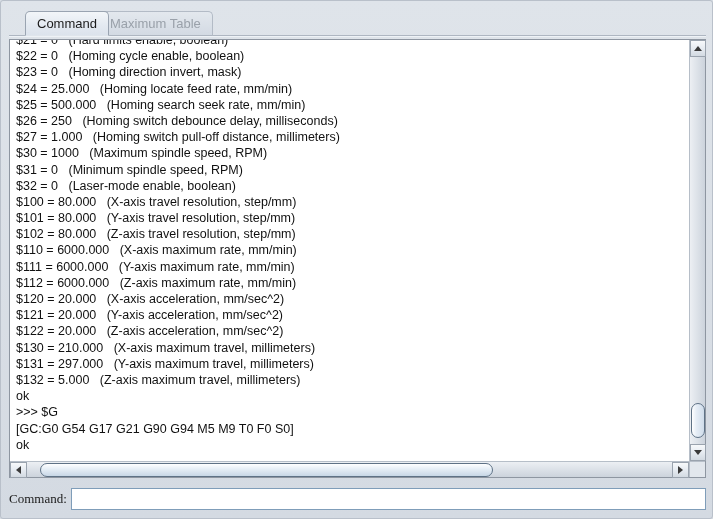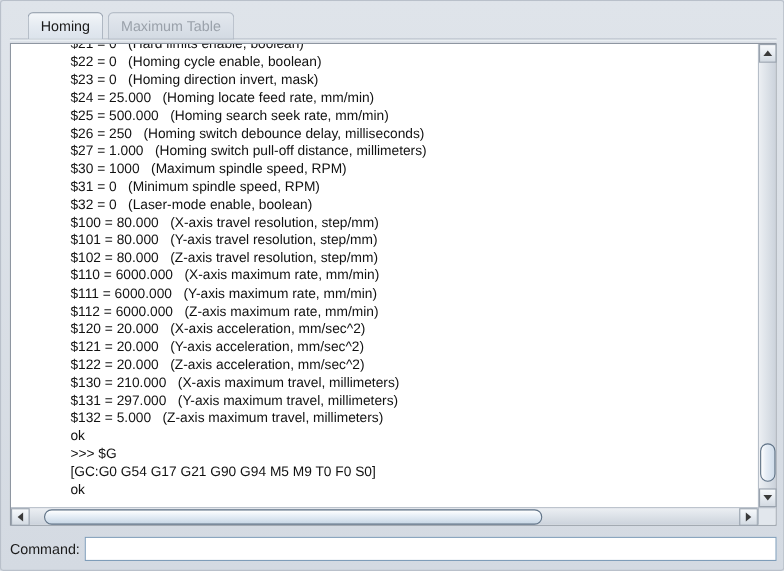--- a/index.html
+++ b/index.html
@@ -107,21 +107,21 @@
   .console-inner {
     position: absolute;
     left: 6px;
     top: -8px;
     font-family: "Liberation Sans", sans-serif;
     font-size: 12.5px;
     line-height: 16.2px;
     color: #111111;
     white-space: pre;
   }
-  .console-inner div { height: 16.2px; margin-left: 48px; }
+  .console-inner div { height: 16.2px; }
 
   
   .vscroll {
     position: absolute;
     right: 0;
     top: 0;
     bottom: 16px;
     width: 16px;
     background: linear-gradient(to right, #eceff3 0%, #dfe4ea 40%, #ccd3dc 100%);
     border-left: 1px solid #b6bec8;
@@ -193,20 +193,21 @@
     width: 697px;
     height: 26px;
     display: flex;
     align-items: center;
   }
   .cmd-label {
     font-size: 13px;
     color: #1a1a1a;
     padding-right: 4px;
     white-space: nowrap;
+    font-family: Liberation Serif, serif;
   }
   .cmd-input {
     flex: 1;
     height: 22px;
     box-sizing: border-box;
     background: #ffffff;
     border: 1px solid #7f9db9;
     font-family: "Liberation Sans", sans-serif;
     font-size: 13px;
     color: #111;
@@ -216,21 +217,21 @@
   .cmd-input::placeholder { color: #aaa; }
 </style>
 </head>
 <body>
 
 <div id="app">
 
   <div class="tabstrip">
     <div class="tabline"></div>
     <div class="tabline-in"></div>
-    <div class="tab active">Homing</div>
+    <div class="tab active">Command</div>
     <div class="tab inactive">Maximum Table</div>
   </div>
 
   <div class="console-wrap">
 
     <div class="console-text">
       <div class="console-inner" id="console-lines"><div>$21 = 0   (Hard limits enable, boolean)</div><div>$22 = 0   (Homing cycle enable, boolean)</div><div>$23 = 0   (Homing direction invert, mask)</div><div>$24 = 25.000   (Homing locate feed rate, mm/min)</div><div>$25 = 500.000   (Homing search seek rate, mm/min)</div><div>$26 = 250   (Homing switch debounce delay, milliseconds)</div><div>$27 = 1.000   (Homing switch pull-off distance, millimeters)</div><div>$30 = 1000   (Maximum spindle speed, RPM)</div><div>$31 = 0   (Minimum spindle speed, RPM)</div><div>$32 = 0   (Laser-mode enable, boolean)</div><div>$100 = 80.000   (X-axis travel resolution, step/mm)</div><div>$101 = 80.000   (Y-axis travel resolution, step/mm)</div><div>$102 = 80.000   (Z-axis travel resolution, step/mm)</div><div>$110 = 6000.000   (X-axis maximum rate, mm/min)</div><div>$111 = 6000.000   (Y-axis maximum rate, mm/min)</div><div>$112 = 6000.000   (Z-axis maximum rate, mm/min)</div><div>$120 = 20.000   (X-axis acceleration, mm/sec^2)</div><div>$121 = 20.000   (Y-axis acceleration, mm/sec^2)</div><div>$122 = 20.000   (Z-axis acceleration, mm/sec^2)</div><div>$130 = 210.000   (X-axis maximum travel, millimeters)</div><div>$131 = 297.000   (Y-axis maximum travel, millimeters)</div><div>$132 = 5.000   (Z-axis maximum travel, millimeters)</div><div>ok</div><div>&gt;&gt;&gt; $G</div><div>[GC:G0 G54 G17 G21 G90 G94 M5 M9 T0 F0 S0]</div><div>ok</div></div>
     </div>
 
     <div class="vscroll">

